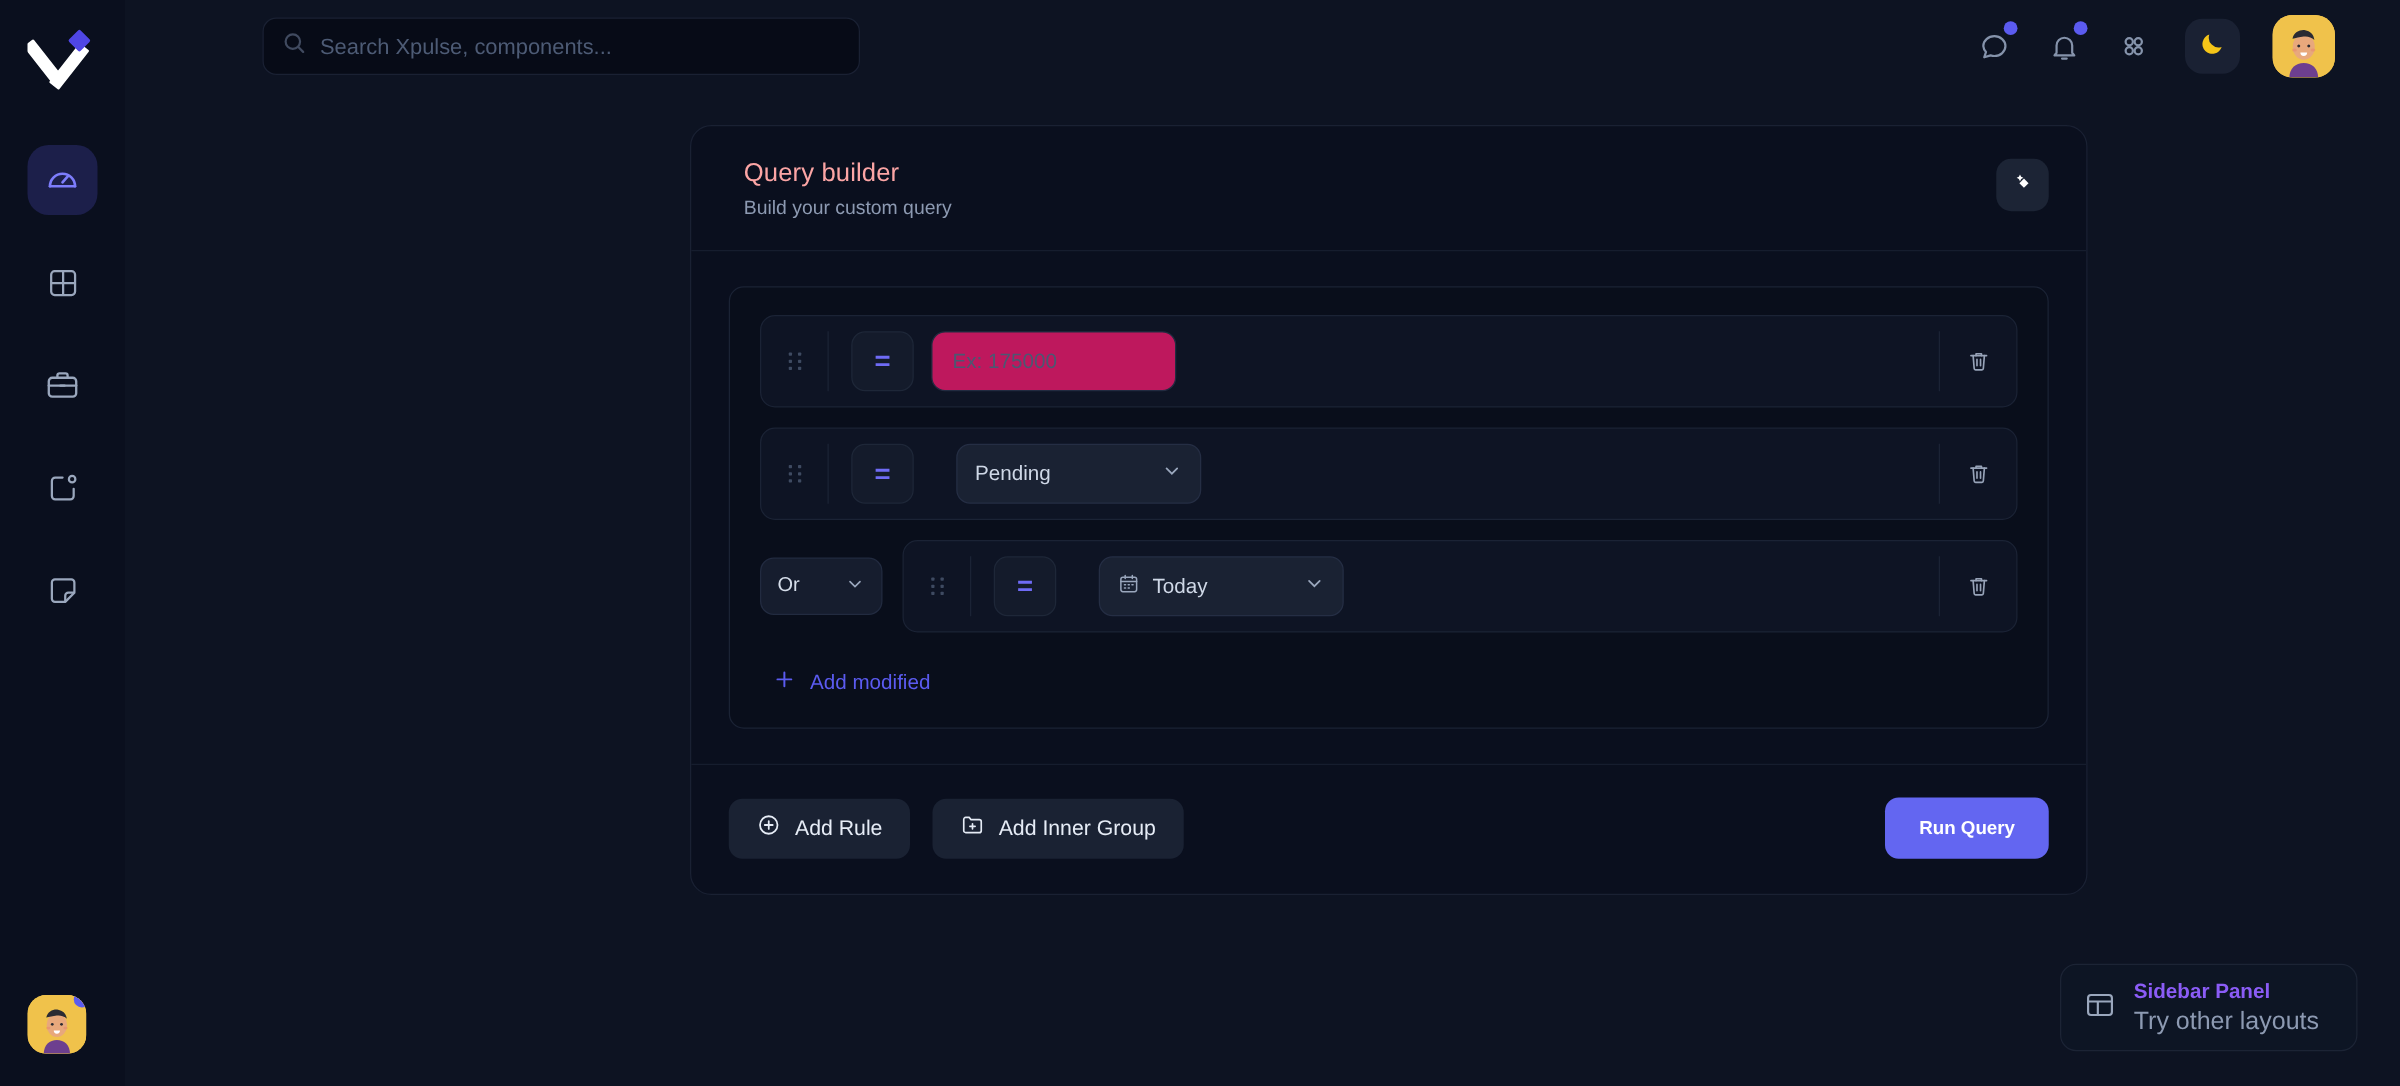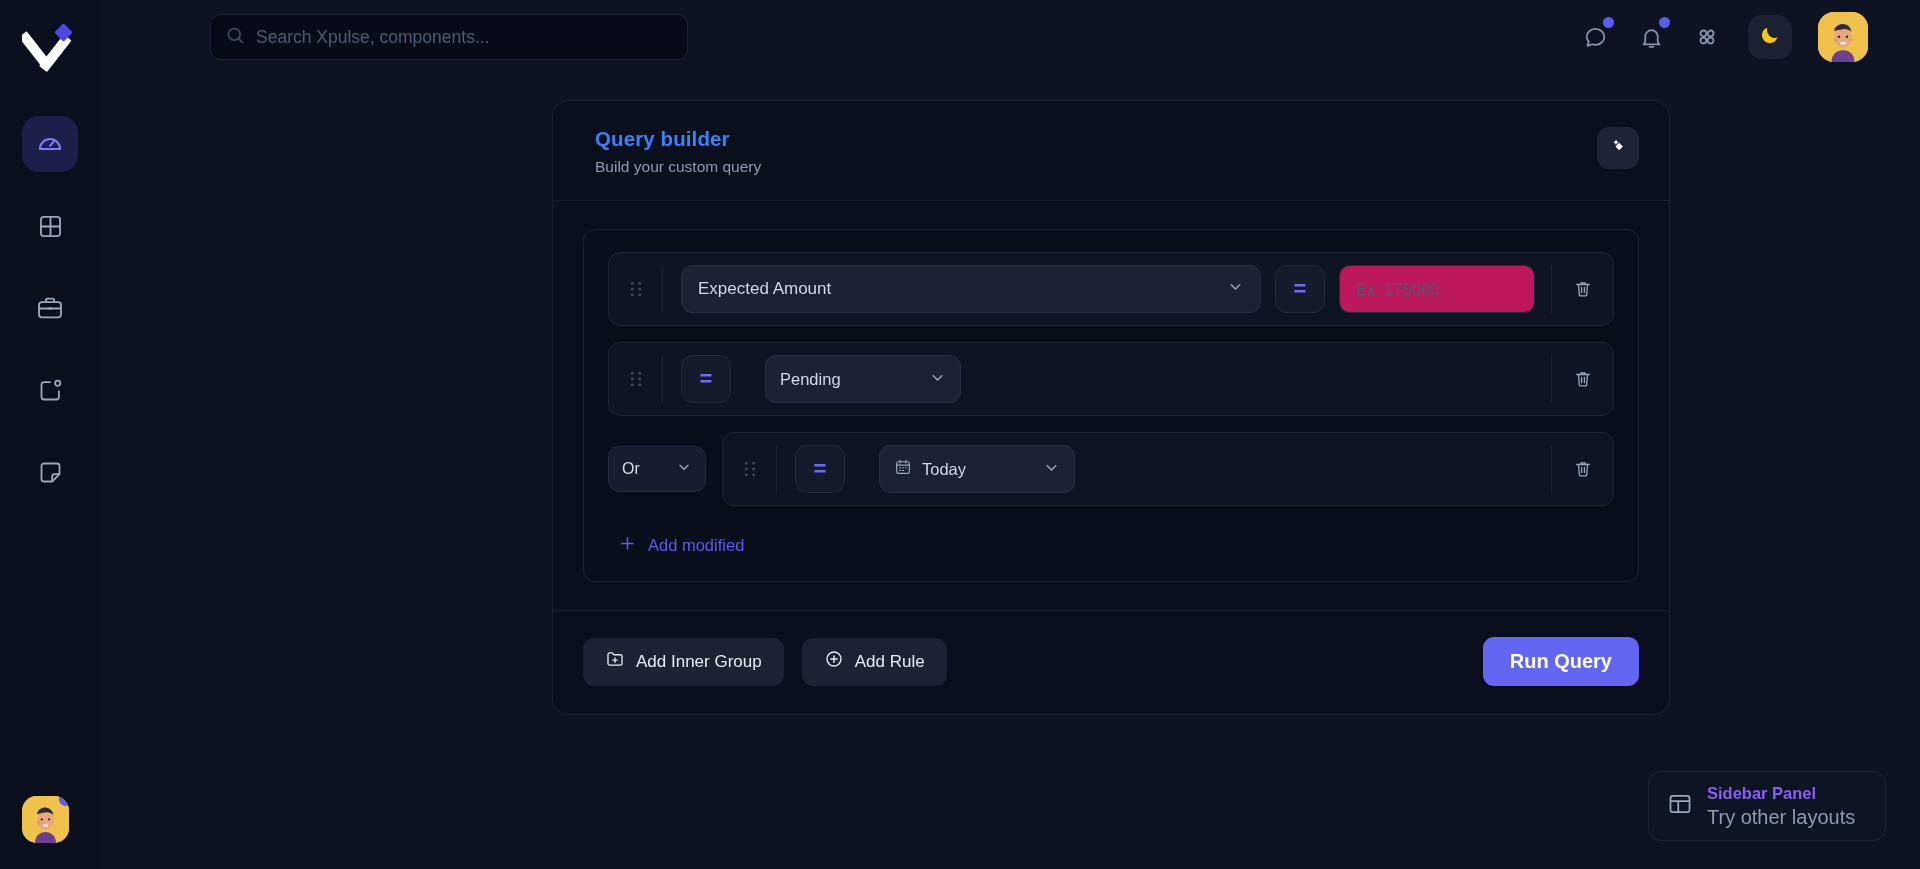--- a/index.html
+++ b/index.html
@@ -77,21 +77,21 @@
     width: 1118px;
     background: #0a0f1e;
     border: 1px solid #1a2133;
     border-radius: 17px;
   }
   .card-head {
     padding: 26px 30px 24px 42px;
     display: flex; align-items: flex-start;
     border-bottom: 1px solid #161d2e;
   }
-  .card-title { color: #3b82f6; font-size: 20.5px; font-weight: 700; letter-spacing: .1px; }
+  .card-title { color: #fca5a5; font-size: 20.5px; font-weight: 400; letter-spacing: .1px; }
   .card-sub { color: #8d9ab2; font-size: 15.5px; margin-top: 7px; }
   .ai-btn {
     margin-left: auto; width: 42px; height: 42px; border-radius: 12px;
     background: #1c2435; display: flex; align-items: center; justify-content: center;
   }
 
   .card-body { padding: 28px 30px 0 30px; }
 
   .group {
     border: 1px solid #1b2335; border-radius: 12px;
@@ -170,21 +170,21 @@
     padding: 26px 30px 28px 30px;
     display: flex; align-items: center; gap: 18px;
   }
   .btn-ghost {
     height: 48px; border-radius: 11px; background: #1a2233;
     display: flex; align-items: center; gap: 11px;
     padding: 0 22px; color: #e6ecf6; font-size: 17px;
   }
   .btn-primary {
     margin-left: auto; height: 49px; border-radius: 11px;
-    background: #6366f1; color: #fff; font-size: 20px; font-weight: 700;
+    background: #6366f1; color: #fff; font-size: 15px; font-weight: 700;
     display: flex; align-items: center; padding: 0 27px;
   }
 
   
   .toast {
     position: absolute; right: 34px; bottom: 28px;
     width: 238px; height: 70px;
     background: #0d1524; border: 1px solid #1c2435; border-radius: 13px;
     display: flex; align-items: center; gap: 14px; padding: 0 18px;
   }
@@ -356,28 +356,20 @@
                 <svg width="16" height="22" viewBox="0 0 16 22" fill="#3e4a61">
                   <rect x="3" y="4" width="2.6" height="2.6" rx=".6"></rect>
                     <rect x="10.4" y="4" width="2.6" height="2.6" rx=".6"></rect>
                   <rect x="3" y="9.7" width="2.6" height="2.6" rx=".6"></rect>
                     <rect x="10.4" y="9.7" width="2.6" height="2.6" rx=".6"></rect>
                   <rect x="3" y="15.4" width="2.6" height="2.6" rx=".6"></rect>
                     <rect x="10.4" y="15.4" width="2.6" height="2.6" rx=".6"></rect>
                 </svg>
               </div>
               <div class="rule-inner">
-                <div class="field-select">
-                  <span>Expected Amount</span>
-                  <span class="chev">
-                    <svg width="17" height="17" viewBox="0 0 24 24" fill="none" stroke="#9aa7bd" stroke-width="2" stroke-linecap="round">
-                        <path d="M6 9.5 12 15.5 18 9.5"></path>
-                      </svg>
-                  </span>
-                </div>
                 <div class="op-btn">
                   <span>=</span>
                 </div>
                 <div class="value-input">
                   <input type="text" placeholder="Ex: 175000" style="">
                 </div>
               </div>
               <div class="del-btn">
                 <svg width="20" height="20" viewBox="0 0 24 24" fill="none" stroke="#97a3b8" stroke-width="1.6" stroke-linecap="round" stroke-linejoin="round">
                   <path d="M4.5 6.6h15"></path>
@@ -484,36 +476,36 @@
             </span>
             <span>Add modified</span>
           </div>
 
         </div>
       </div>
 
       <div class="card-foot">
         <div class="btn-ghost">
           <span>
+            <svg width="20" height="20" viewBox="0 0 24 24" fill="none" stroke="#e6ecf6" stroke-width="1.7" stroke-linecap="round">
+              <circle cx="12" cy="12" r="8.4"></circle>
+                <path d="M12 8.2v7.6M8.2 12h7.6"></path>
+            </svg>
+          </span>
+          <span>Add Rule</span>
+        </div>
+
+        <div class="btn-ghost">
+          <span>
             <svg width="20" height="20" viewBox="0 0 24 24" fill="none" stroke="#e6ecf6" stroke-width="1.6" stroke-linecap="round" stroke-linejoin="round">
               <path d="M3.6 6.6A1.9 1.9 0 0 1 5.5 4.7h3.3l1.8 2.2h7.9a1.9 1.9 0 0 1 1.9 1.9v8.6a1.9 1.9 0 0 1-1.9 1.9H5.5a1.9 1.9 0 0 1-1.9-1.9z"></path>
               <path d="M12 10.8v5M9.5 13.3h5"></path>
             </svg>
           </span>
           <span>Add Inner Group</span>
-        </div>
-
-        <div class="btn-ghost">
-          <span>
-            <svg width="20" height="20" viewBox="0 0 24 24" fill="none" stroke="#e6ecf6" stroke-width="1.7" stroke-linecap="round">
-              <circle cx="12" cy="12" r="8.4"></circle>
-                <path d="M12 8.2v7.6M8.2 12h7.6"></path>
-            </svg>
-          </span>
-          <span>Add Rule</span>
         </div>
 
         <div class="btn-primary">
           <span>Run Query</span>
         </div>
       </div>
     </div>
 
     <div class="toast">
       <span>

